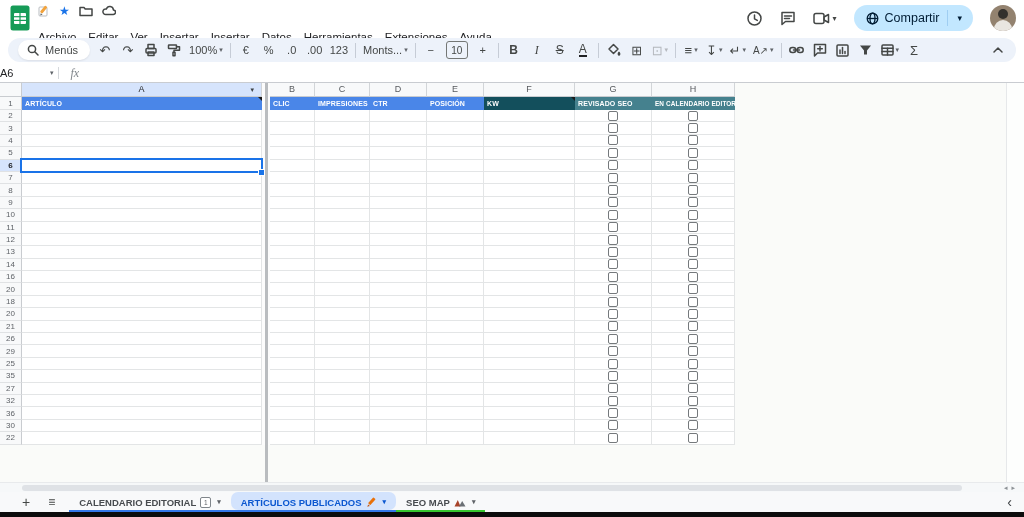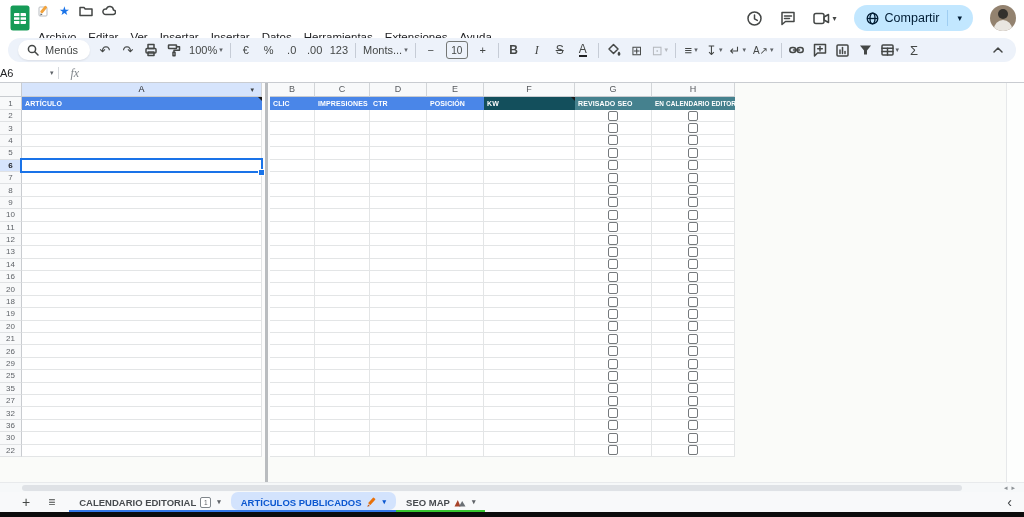--- a/index.html
+++ b/index.html
@@ -609,36 +609,20 @@
         <div class="c" style="width: 57px;"></div>
         <div class="c" style="width: 91px;"></div>
         <div class="c cbcell" style="width: 77px;">
           <div class="cb"></div>
         </div>
         <div class="c cbcell" style="width: 83px;">
           <div class="cb"></div>
         </div>
       </div>
       <div class="row">
-        <div class="rowh">19</div>
-        <div class="c" style="width: 240px;"></div>
-        <div class="gapcell"></div>
-        <div class="c" style="width: 45px;"></div>
-        <div class="c" style="width: 55px;"></div>
-        <div class="c" style="width: 57px;"></div>
-        <div class="c" style="width: 57px;"></div>
-        <div class="c" style="width: 91px;"></div>
-        <div class="c cbcell" style="width: 77px;">
-          <div class="cb"></div>
-        </div>
-        <div class="c cbcell" style="width: 83px;">
-          <div class="cb"></div>
-        </div>
-      </div>
-      <div class="row">
         <div class="rowh">20</div>
         <div class="c" style="width: 240px;"></div>
         <div class="gapcell"></div>
         <div class="c" style="width: 45px;"></div>
         <div class="c" style="width: 55px;"></div>
         <div class="c" style="width: 57px;"></div>
         <div class="c" style="width: 57px;"></div>
         <div class="c" style="width: 91px;"></div>
         <div class="c cbcell" style="width: 77px;">
           <div class="cb"></div>

